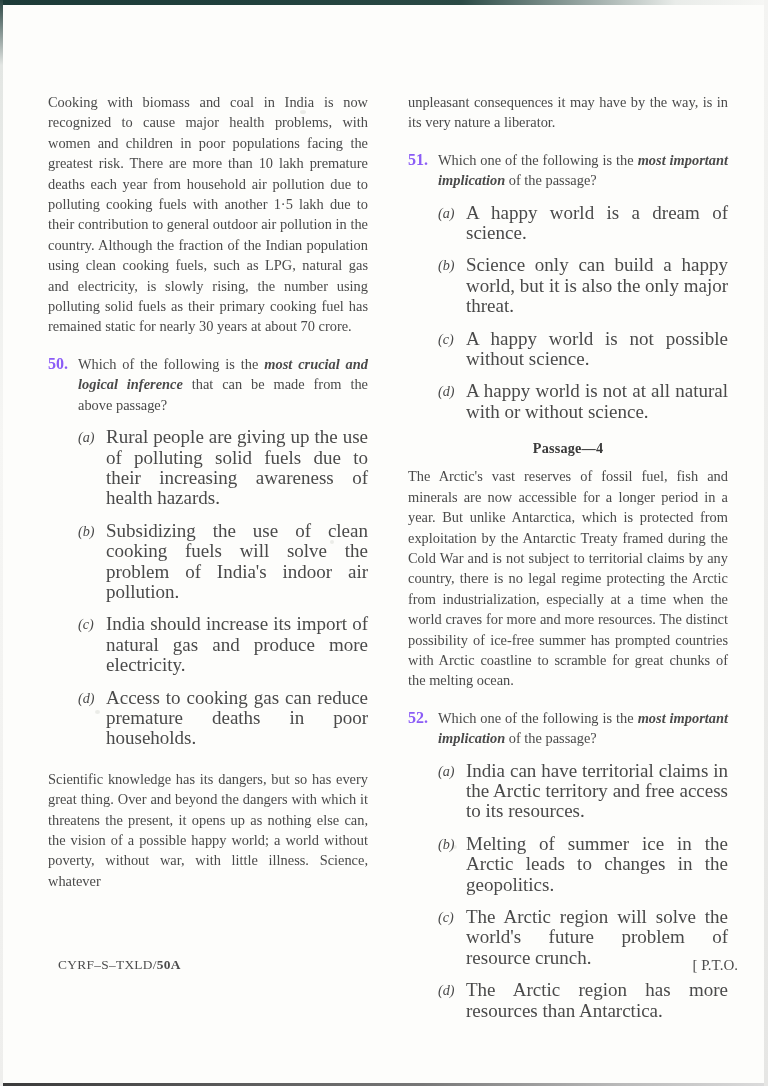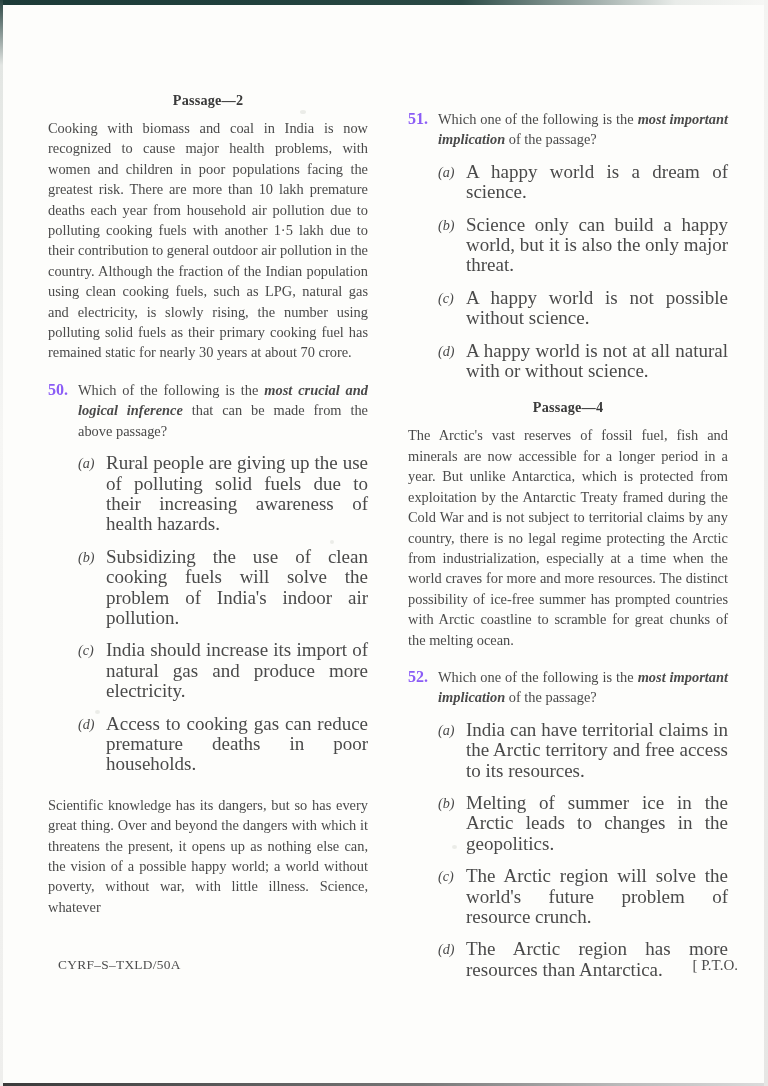--- a/index.html
+++ b/index.html
@@ -152,21 +152,21 @@
     height: 26px;
   }
   .footer-code {
     position: absolute;
     left: 10px;
     top: 0;
     font-size: 13.4px;
     color: #4d4d4d;
     letter-spacing: .3px;
   }
-  .footer-code b { font-weight: normal; }
+  .footer-code b { font-weight: bold; }
   .footer-page {
     position: absolute;
     left: 0; right: 0;
     top: 0;
     text-align: center;
     font-size: 13.6px;
     font-weight: bold;
     color: #3d3d3d;
   }
   .footer-pto {
@@ -198,21 +198,20 @@
   <div class="speck" style="left:95px;top:710px;width:5px;height:4px;"></div>
   <div class="speck" style="left:330px;top:540px;width:4px;height:4px;"></div>
   <div class="speck" style="left:452px;top:845px;width:5px;height:4px;"></div>
   <div class="speck" style="left:300px;top:110px;width:6px;height:4px;"></div>
 
   <div class="content">
     <div class="columns">
 
       <div class="col">
 
-        <div class="passage-head">Passage—2</div>
         <p class="para">Cooking with biomass and coal in India is now recognized to cause major health problems, with women and children in poor populations facing the greatest risk. There are more than 10 lakh premature deaths each year from household air pollution due to polluting cooking fuels with another 1·5 lakh due to their contribution to general outdoor air pollution in the country. Although the fraction of the Indian population using clean cooking fuels, such as LPG, natural gas and electricity, is slowly rising, the number using polluting solid fuels as their primary cooking fuel has remained static for nearly 30 years at about 70 crore.</p>
 
         <div class="qblock">
           <div class="qnum">50.</div>
           <div class="qtext"><span>Which of the following is the </span><b>most crucial and logical inference</b><span> that can be made from the above passage?</span></div>
         </div>
 
         <div class="options">
           <div class="opt">
             <div class="optlbl">(a)</div>
@@ -233,20 +232,21 @@
         </div>
 
         <div class="passage-gap">
           <p class="para">Scientific knowledge has its dangers, but so has every great thing. Over and beyond the dangers with which it threatens the present, it opens up as nothing else can, the vision of a possible happy world; a world without poverty, without war, with little illness. Science, whatever</p>
         </div>
 
       </div>
 
       <div class="col">
 
+        <p class="para cont">unpleasant consequences it may have by the way, is in its very nature a liberator.</p>
 
         <div class="qblock">
           <div class="qnum">51.</div>
           <div class="qtext"><span>Which one of the following is the </span><b>most important implication</b><span> of the passage?</span></div>
         </div>
 
         <div class="options">
           <div class="opt">
             <div class="optlbl">(a)</div>
             <div class="opttext">A happy world is a dream of science.</div>

